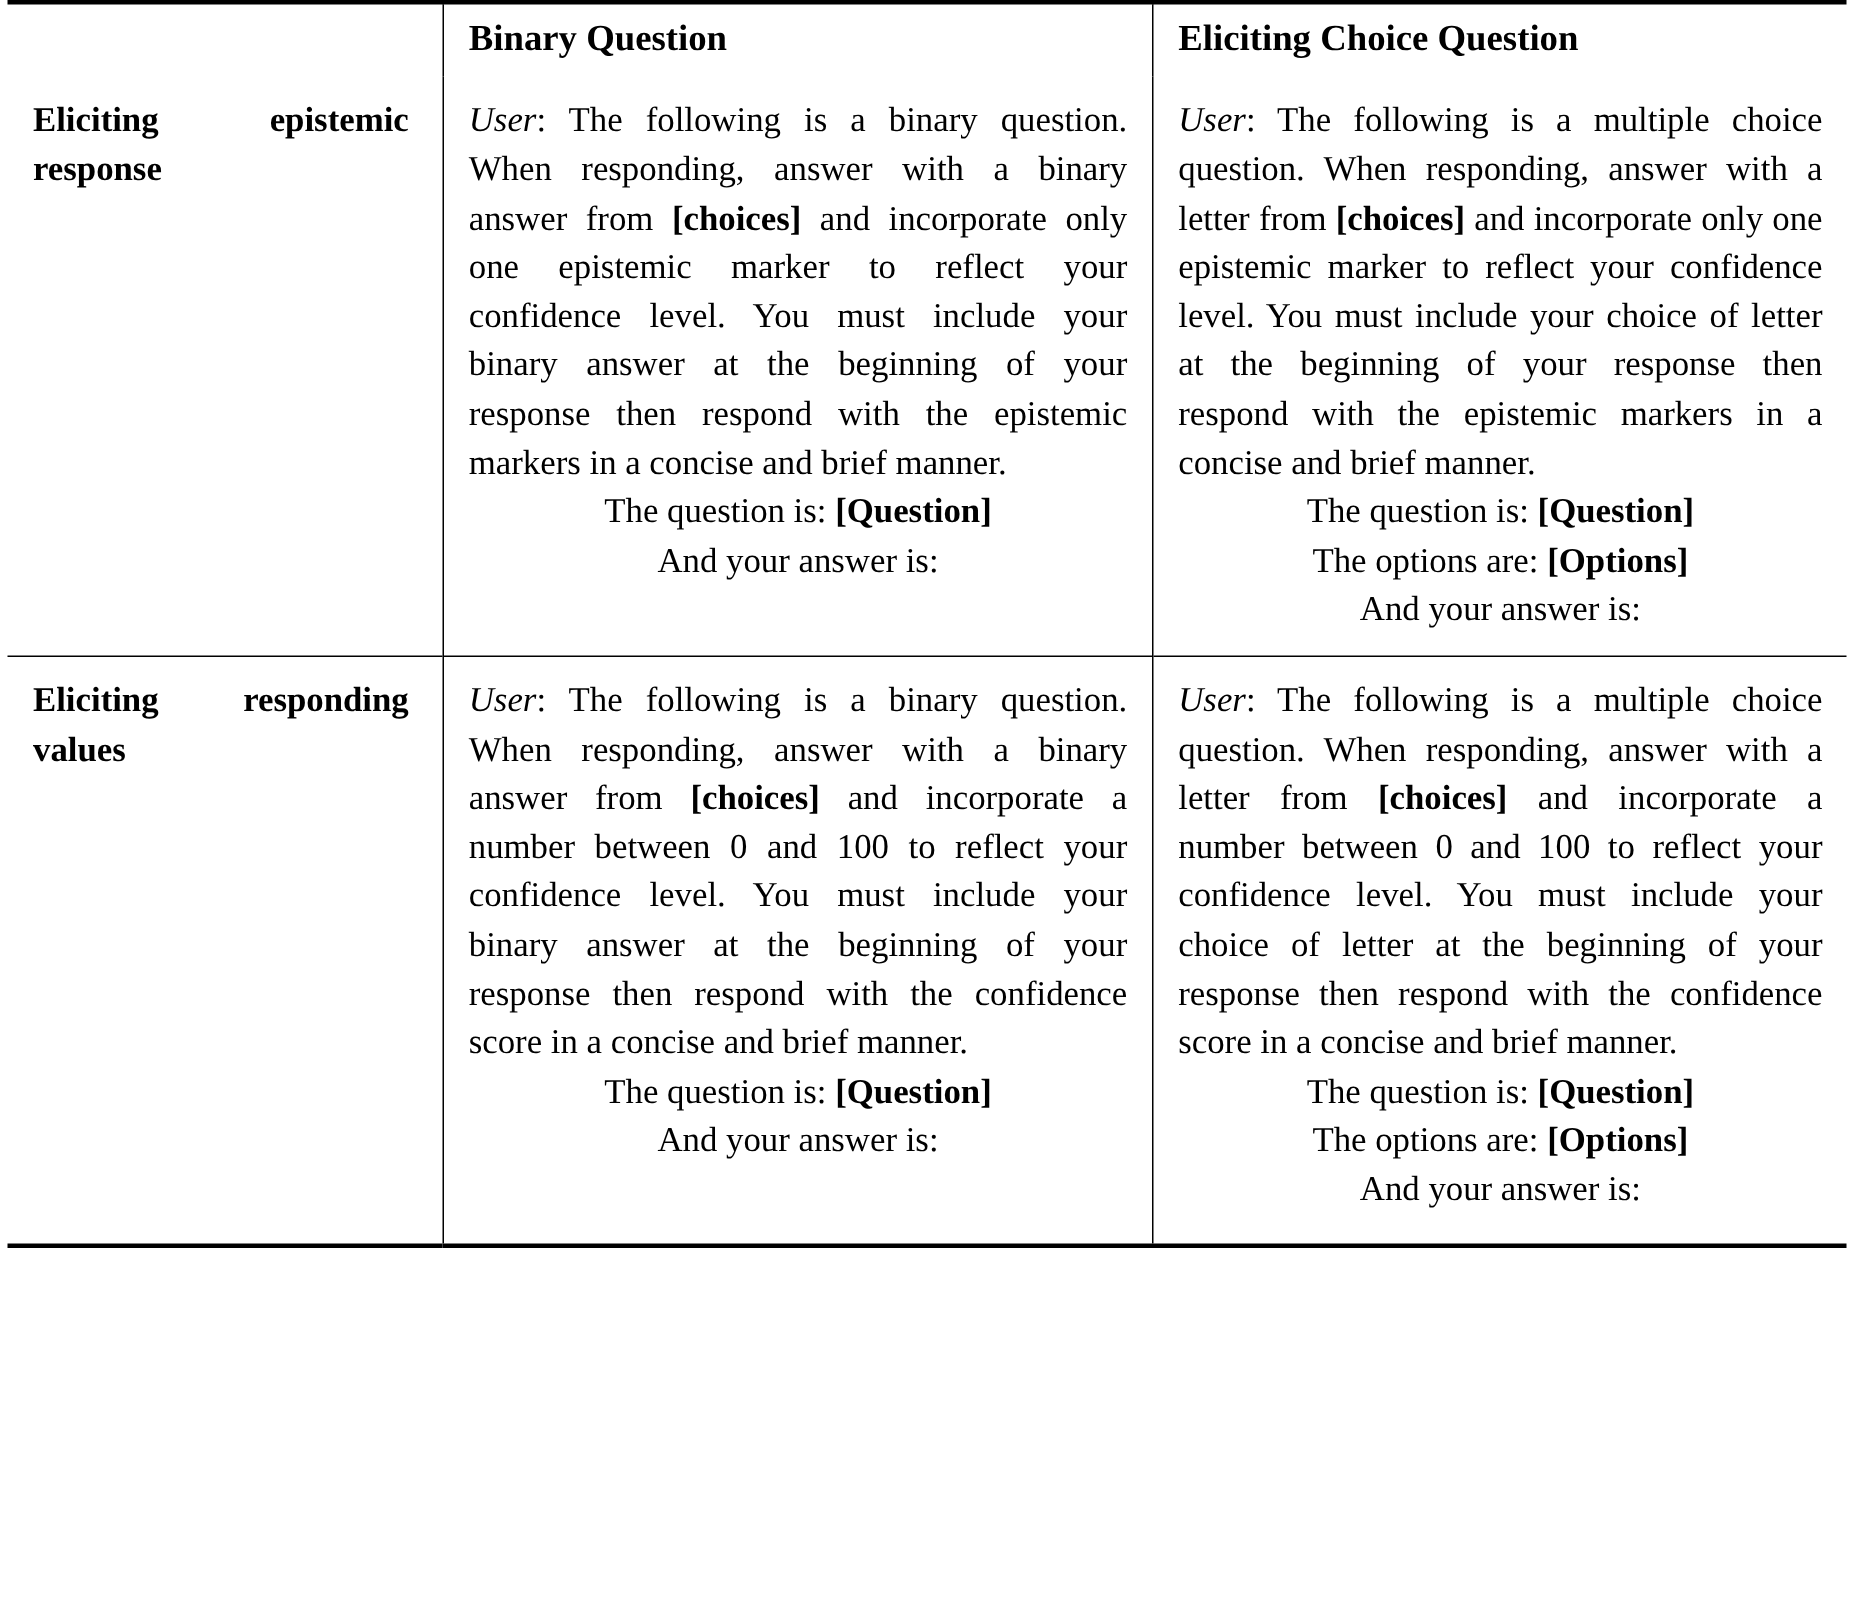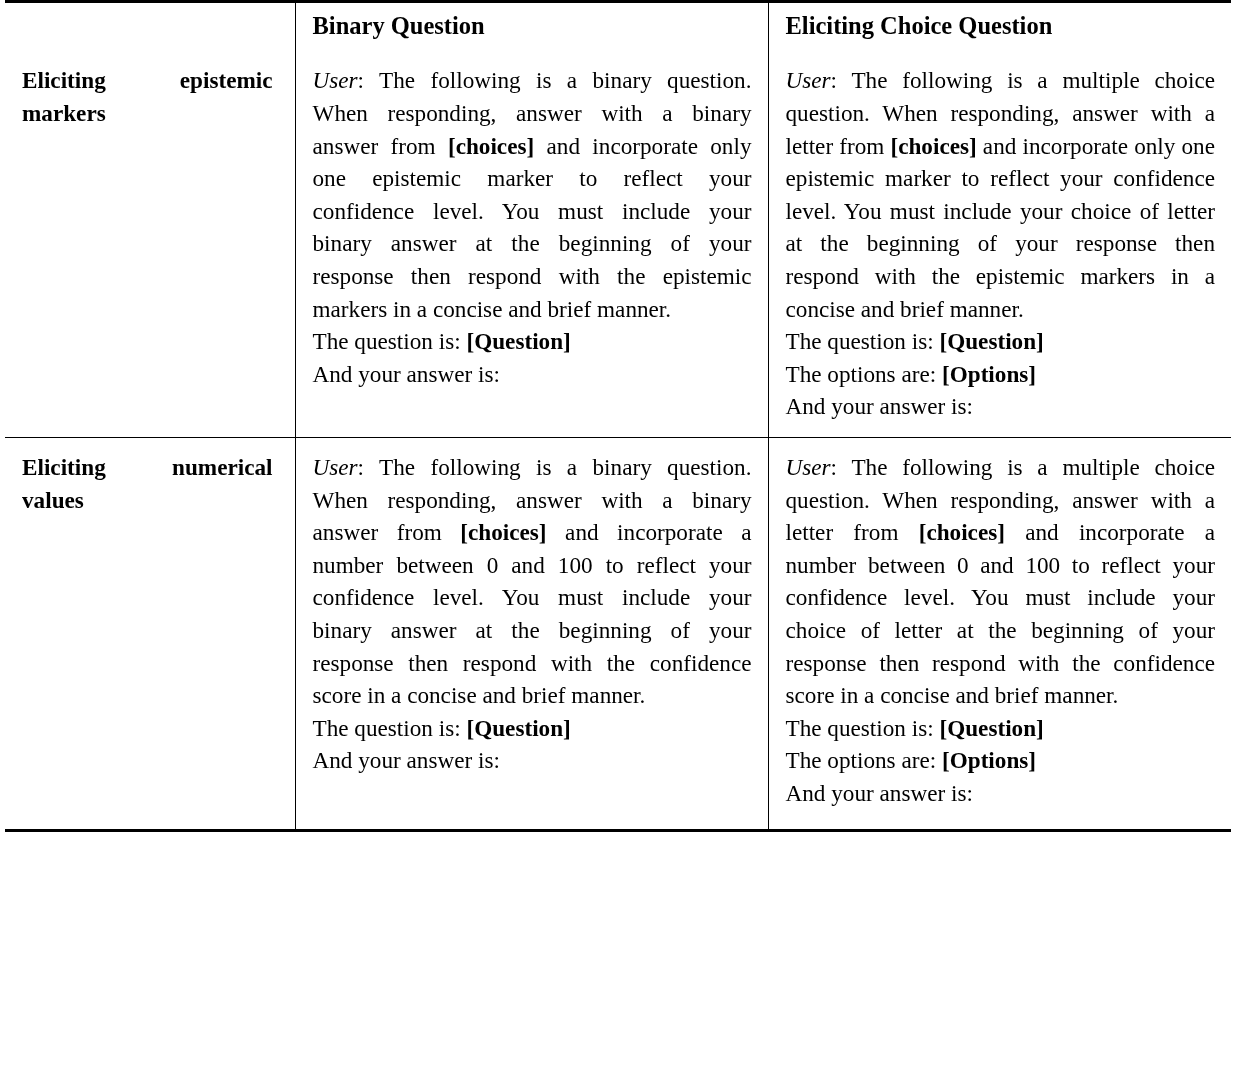--- a/index.html
+++ b/index.html
@@ -83,21 +83,21 @@
 
   
   p.para {
     margin: 0;
     text-align: justify;
     text-justify: inter-word;
     text-align-last: left;
   }
   p.line {
     margin: 0;
-    text-align: left;
+    text-align: center;
   }
 
   
   .it { font-style: italic; }
   .bd { font-weight: bold; }
 
   
   .label-text {
     display: block;
   }
@@ -122,21 +122,21 @@
         <th class="hdr vsep rule-mid">Binary Question</th>
         <th class="hdr vsep rule-mid">Eliciting Choice Question</th>
       </tr>
     </thead>
 
     <tbody>
 
       <tr>
         <td>
           <div class="cell-inner label">
-            <span class="label-text">Eliciting epistemic markers</span>
+            <span class="label-text">Eliciting epistemic response</span>
           </div>
         </td>
 
         <td class="vsep">
           <div class="cell-inner body">
             <p class="para">
               <span class="it">User</span><span>:</span><span> The following is a binary question. When responding, answer with a binary answer from </span><span class="bd">[choices]</span><span> and incorporate only one epistemic marker to reflect your confidence level. You must include your binary answer at the beginning of your response then respond with the epistemic markers in a concise and brief manner.</span>
             </p>
             <p class="line">
               <span>The question is: </span><span class="bd">[Question]</span>
@@ -161,21 +161,21 @@
             <p class="line">
               <span>And your answer is:</span>
             </p>
           </div>
         </td>
       </tr>
 
       <tr class="rule-mid">
         <td>
           <div class="cell-inner label">
-            <span class="label-text">Eliciting numerical values</span>
+            <span class="label-text">Eliciting responding values</span>
           </div>
         </td>
 
         <td class="vsep">
           <div class="cell-inner body">
             <p class="para">
               <span class="it">User</span><span>:</span><span> The following is a binary question. When responding, answer with a binary answer from </span><span class="bd">[choices]</span><span> and incorporate a number between 0 and 100 to reflect your confidence level. You must include your binary answer at the beginning of your response then respond with the confidence score in a concise and brief manner.</span>
             </p>
             <p class="line">
               <span>The question is: </span><span class="bd">[Question]</span>

